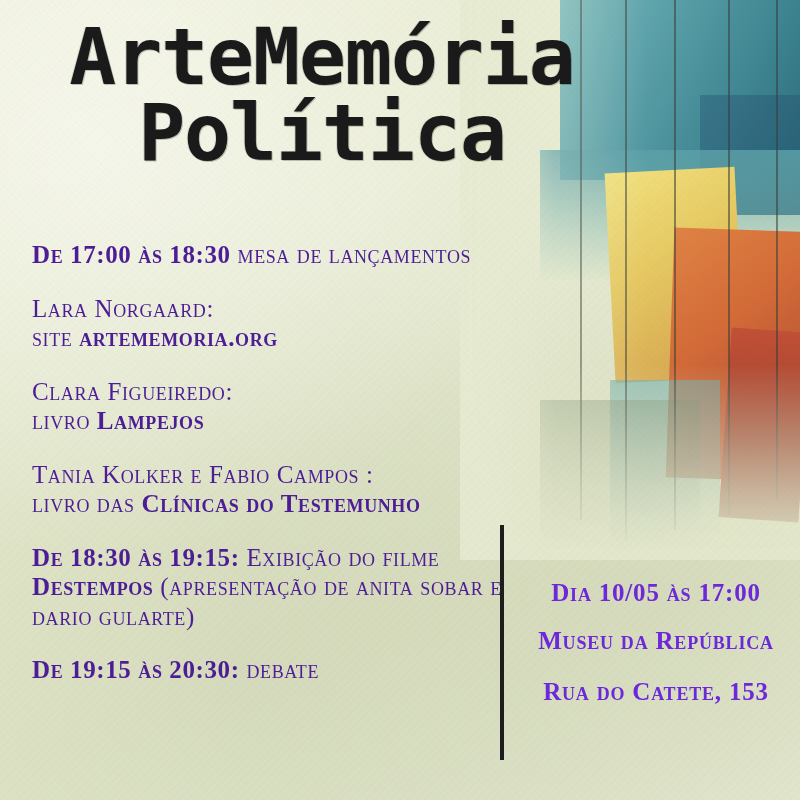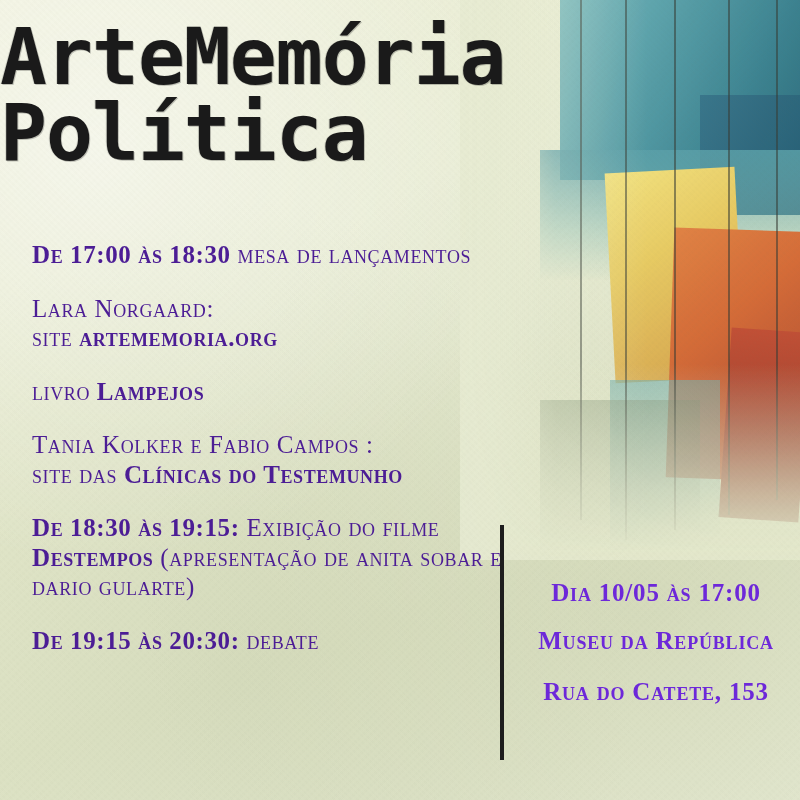--- a/index.html
+++ b/index.html
@@ -97,20 +97,21 @@
       linear-gradient(90deg, #e7ebd2 0%, rgba(231,235,210,0.85) 10%, rgba(231,235,210,0.25) 28%, rgba(231,235,210,0) 55%),
       linear-gradient(0deg, #e5e9cd 0%, rgba(229,233,205,0.7) 12%, rgba(229,233,205,0) 35%);
   }
 
   
   .title-block {
     position: absolute;
     left: 0;
     top: 22px;
     width: 644px;
+    text-align: center;
     z-index: 5;
   }
   .title-line1, .title-line2 {
     font-family: "DejaVu Sans Mono", monospace;
     font-weight: bold;
     color: #1a1a1a;
     line-height: 0.92;
     letter-spacing: -1px;
     text-shadow: 1px 1px 0 rgba(0,0,0,0.22), -1px 0 0 rgba(0,0,0,0.12);
   }
@@ -222,29 +223,30 @@
     </div>
 
     <div class="entry">
       <div class="sc-light">Lara Norgaard:</div>
       <div>
         <span class="sc-light">site </span><span class="sc">artememoria.org</span>
       </div>
     </div>
 
     <div class="entry">
+      <div class="sc-light">Clara Figueiredo:</div>
       <div>
         <span class="sc-light">livro </span><span class="sc">Lampejos</span>
       </div>
     </div>
 
     <div class="entry">
       <div class="sc-light">Tania Kolker e Fabio Campos :</div>
       <div>
-        <span class="sc-light">site das </span><span class="sc">Clínicas do Testemunho</span>
+        <span class="sc-light">livro das </span><span class="sc">Clínicas do Testemunho</span>
       </div>
     </div>
 
     <div class="entry">
       <span class="sc">De 18:30 às 19:15:</span><span class="sc-light"> Exibição do filme </span><span class="sc">Destempos</span><span class="sc-light"> (apresentação de anita sobar e dario gularte)</span>
     </div>
 
     <div class="entry">
       <span class="sc">De 19:15 às 20:30:</span><span class="sc-light"> debate</span>
     </div>

